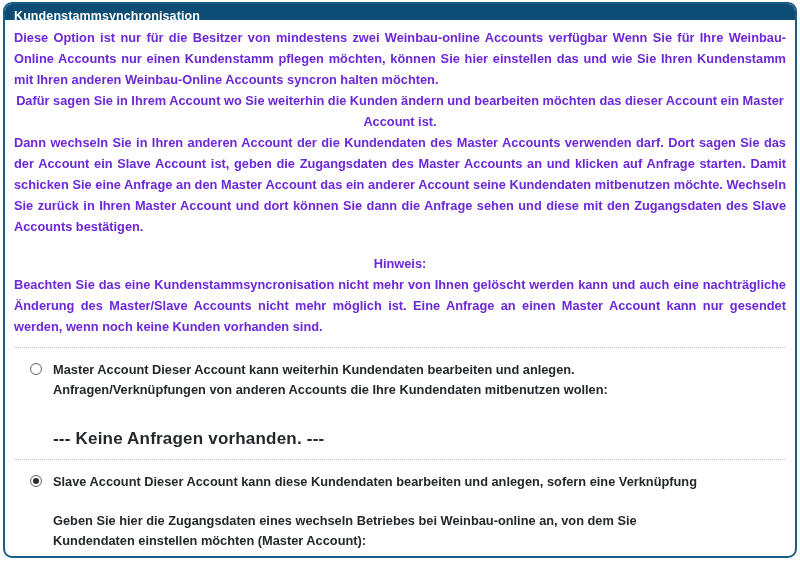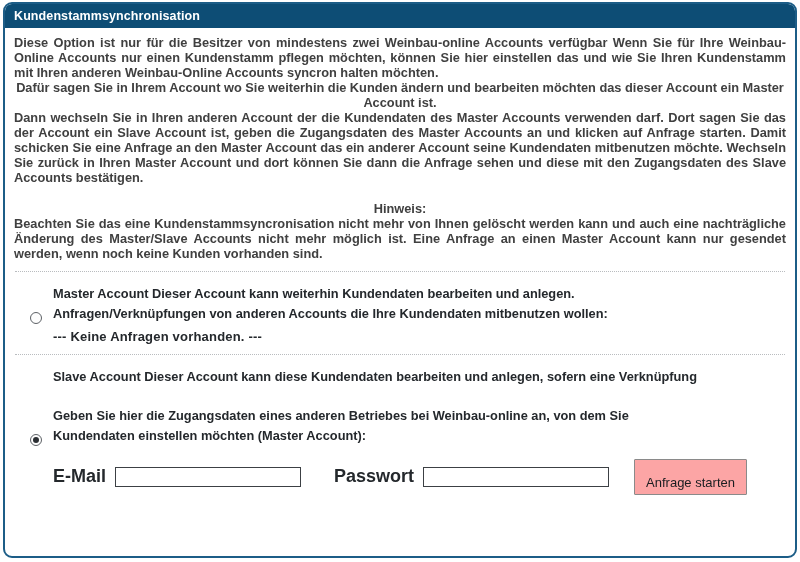--- a/index.html
+++ b/index.html
@@ -29,35 +29,35 @@
 
   .panel-header {
     background: #0d4d75;
     color: #ffffff;
     font-size: 12.5px;
     font-weight: bold;
     padding: 5px 16px 6px 9px;
     letter-spacing: 0.1px;
     border-top-left-radius: 6px;
     border-top-right-radius: 6px;
-    height: 24px;
+    height: 16px;
     box-sizing: border-box;
     line-height: 14px;
   }
 
   .panel-body {
     padding: 7px 9px 0 9px;
     box-sizing: border-box;
   }
 
   .para {
-    color: #404040;
+    color: #6d28d9;
     font-size: 12.8px;
     font-weight: bold;
-    line-height: 15px;
+    line-height: 21px;
     margin: 0;
     text-align: justify;
     text-justify: inter-word;
   }
   .para.noj { text-align: center; }
 
   .spacer-sm { height: 16px; }
 
   .hr-dotted {
     border: 0;
@@ -65,21 +65,21 @@
     margin: 10px 1px 0 1px;
     height: 0;
   }
 
   .option-block {
     padding: 12px 0 0 0;
   }
 
   .option-row {
     display: flex;
-    align-items: flex-end;
+    align-items: flex-start;
   }
 
   .radio {
     width: 12px;
     height: 12px;
     border-radius: 50%;
     border: 1px solid #5d6166;
     background: #fdfdfd;
     box-sizing: border-box;
     margin: 3px 11px 0 16px;
@@ -99,23 +99,23 @@
 
   .option-text {
     color: #24282c;
     font-size: 12.8px;
     font-weight: bold;
     line-height: 19.8px;
   }
 
   .empty-note {
     color: #24282c;
-    font-size: 13px;
-    font-weight: bold;
-    margin: 5px 0 10px 39px;
+    font-size: 17px;
+    font-weight: bold;
+    margin: 29px 0 10px 39px;
     letter-spacing: 0.2px;
   }
 
   .form-row {
     display: flex;
     align-items: center;
     margin: 13px 0 0 39px;
   }
 
   .field-label {
@@ -185,21 +185,21 @@
     </div>
 
     <hr class="hr-dotted">
 
     <div class="option-block">
       <div class="option-row">
         <span class="radio checked"></span>
         <span class="option-text">
           <span>Slave Account Dieser Account kann diese Kundendaten bearbeiten und anlegen, sofern eine Verknüpfung</span><br>
           <br>
-          <span>Geben Sie hier die Zugangsdaten eines anderen Betriebes bei Weinbau-online an, von dem Sie</span><br>
+          <span>Geben Sie hier die Zugangsdaten eines wechseln Betriebes bei Weinbau-online an, von dem Sie</span><br>
           <span>Kundendaten einstellen möchten (Master Account):</span>
         </span>
       </div>
 
       <div class="form-row">
         <span class="field-label">E-Mail</span>
         <input class="text-input" type="text" placeholder="" style="">
         <span class="gap-lg"></span>
         <span class="field-label">Passwort</span>
         <input class="text-input" type="password" placeholder="" style="">

